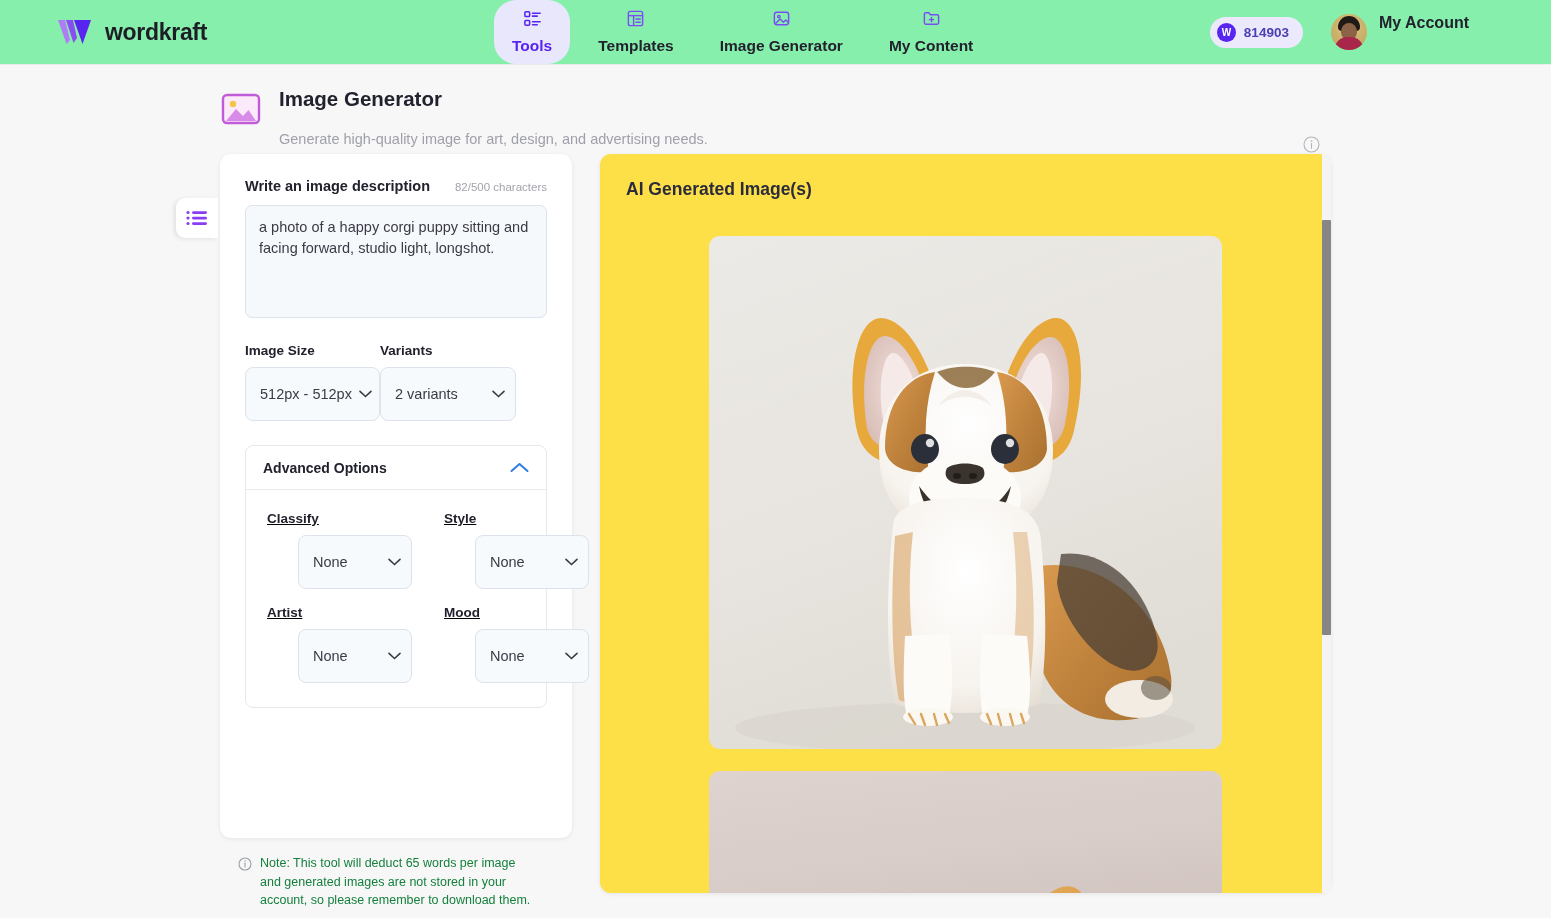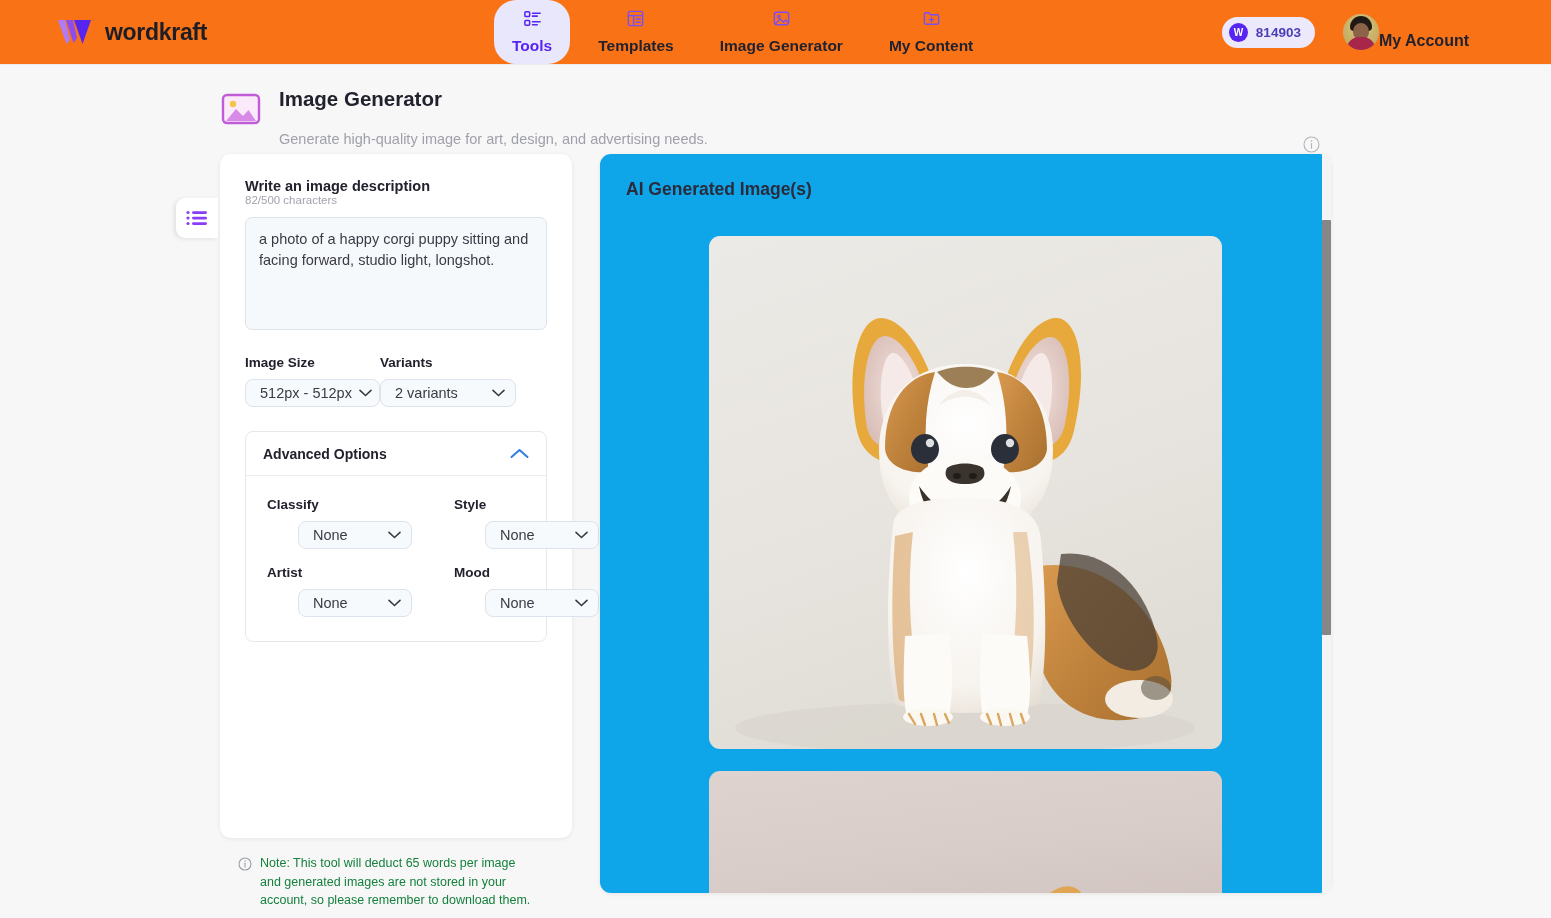--- a/index.html
+++ b/index.html
@@ -7,21 +7,21 @@
     width: 1551px; height: 918px;
     background: #f7f7f8;
     font-family: "Liberation Sans", sans-serif;
     overflow: hidden;
   }
 
   
   .header {
     position: absolute; top: 0; left: 0;
     width: 1551px; height: 65px;
-    background: #f97316;
+    background: #86efac;
     border-bottom: 1px solid #ebebec;
     display: flex; align-items: center;
   }
   .brand { position: absolute; left: 58px; display: flex; align-items: center; gap: 11px; }
   .brand-logo { width: 36px; height: 26px; display: block; }
   .brand-name {
     font-size: 23px; font-weight: bold; color: #1d1d26;
     letter-spacing: -0.3px;
   }
 
@@ -44,21 +44,21 @@
     background: #ece9fd; border-radius: 16px;
     padding: 6px 14px 6px 7px;
   }
   .credit-coin {
     width: 19px; height: 19px; border-radius: 50%;
     background: #5724f0; color: #fff;
     font-size: 10px; font-weight: bold;
     display: flex; align-items: center; justify-content: center;
   }
   .credit-value { font-size: 13.5px; font-weight: bold; color: #4a3fb5; }
-  .account { display: flex; align-items: flex-end; cursor: pointer; }
+  .account { display: flex; align-items: flex-start; gap: 12px; cursor: pointer; }
   .avatar {
     width: 36px; height: 36px; border-radius: 50%;
     overflow: hidden; position: relative;
     background: radial-gradient(circle at 50% 36%, #e8d79a 0%, #cdb46d 45%, #b8a35d 100%);
     flex: none;
   }
   .avatar .hair {
     position: absolute; left: 7px; top: 2px; width: 22px; height: 15px;
     background: #201a16; border-radius: 11px 11px 4px 4px;
   }
@@ -88,41 +88,41 @@
   }
   .side-tab {
     position: absolute; left: 176px; top: 198px;
     width: 42px; height: 40px;
     background: #fff; border-radius: 9px 0 0 9px;
     box-shadow: -2px 1px 4px rgba(0,0,0,0.09);
     display: flex; align-items: center; justify-content: center;
     cursor: pointer; z-index: 3;
   }
 
-  .field-head { display: flex; align-items: baseline; justify-content: space-between; flex-direction: column; }
+  .field-head { display: flex; align-items: baseline; justify-content: space-between; }
   .field-label { font-size: 14.5px; font-weight: bold; color: #22222e; }
   .char-count { font-size: 11.5px; color: #a3a3ae; }
   .desc-area {
     margin-top: 11px; width: 302px; height: 113px;
     background: #f6f9fc; border: 1px solid #dde3ea; border-radius: 7px;
     padding: 11px 13px; resize: none;
     font-family: "Liberation Sans", sans-serif;
     font-size: 14.5px; color: #3b3b46; line-height: 21px;
     outline: none;
   }
 
   .row2 { display: flex; margin-top: 21px; }
   .small-label { font-size: 13.5px; font-weight: bold; color: #22222e; }
   .select-wrap { position: relative; margin-top: 9px; }
   .sel {
     appearance: none; -webkit-appearance: none;
     background: #f7fafd; border: 1px solid #dde3ea; border-radius: 8px;
     font-family: "Liberation Sans", sans-serif;
     font-size: 14.5px; color: #3b3b46;
-    padding: 0 27px 0 14px; height: 28px;
+    padding: 0 27px 0 14px; height: 54px;
     outline: none; cursor: pointer;
   }
   .sel.size { width: 135px; }
   .sel.variants { width: 136px; }
   .sel.adv { width: 114px; margin-left: 31px; }
   .chev {
     position: absolute; right: 11px; top: 50%; transform: translateY(-50%);
     pointer-events: none; width: 13px; height: 9px;
   }
   .chev.tight { right: 8px; }
@@ -132,42 +132,42 @@
     border: 1px solid #e5e8ec; border-radius: 8px;
   }
   .adv-head {
     height: 44px; padding: 0 17px;
     border-bottom: 1px solid #e9ecef;
     display: flex; align-items: center; justify-content: space-between;
     cursor: pointer;
   }
   .adv-title { font-size: 14px; font-weight: bold; color: #22222e; }
   .adv-body { padding: 21px 21px 24px 21px; }
-  .adv-row { display: flex; gap: 42px; }
+  .adv-row { display: flex; gap: 32px; text-decoration: underline; }
   .adv-row + .adv-row { margin-top: 16px; }
 
   .gen-btn {
     margin-top: 24px; width: 302px; height: 46px;
     border: none; border-radius: 8px; cursor: pointer;
     background: linear-gradient(90deg, #4c0ff0 0%, #7b2df2 60%, #9333ea 100%);
     color: #fff; font-size: 15.5px; font-weight: bold;
     font-family: "Liberation Sans", sans-serif;
   }
 
   .note {
     position: absolute; left: 238px; top: 854px; width: 300px;
     display: flex; gap: 8px;
   }
   .note-text { font-size: 12.5px; color: #15803d; line-height: 18.5px; }
 
   
   .result-panel {
     position: absolute; left: 600px; top: 154px;
     width: 731px; height: 739px;
-    background: #0ea5e9; border-radius: 11px;
+    background: #fde047; border-radius: 11px;
     box-shadow: 0 1px 4px rgba(0,0,0,0.08);
     overflow: hidden;
   }
   .result-title {
     position: absolute; left: 26px; top: 25px;
     font-size: 17.5px; font-weight: bold; color: #2b2b3c;
   }
   .result-scroll {
     position: absolute; top: 60px; left: 0; right: 0; bottom: 0;
     overflow: hidden;

